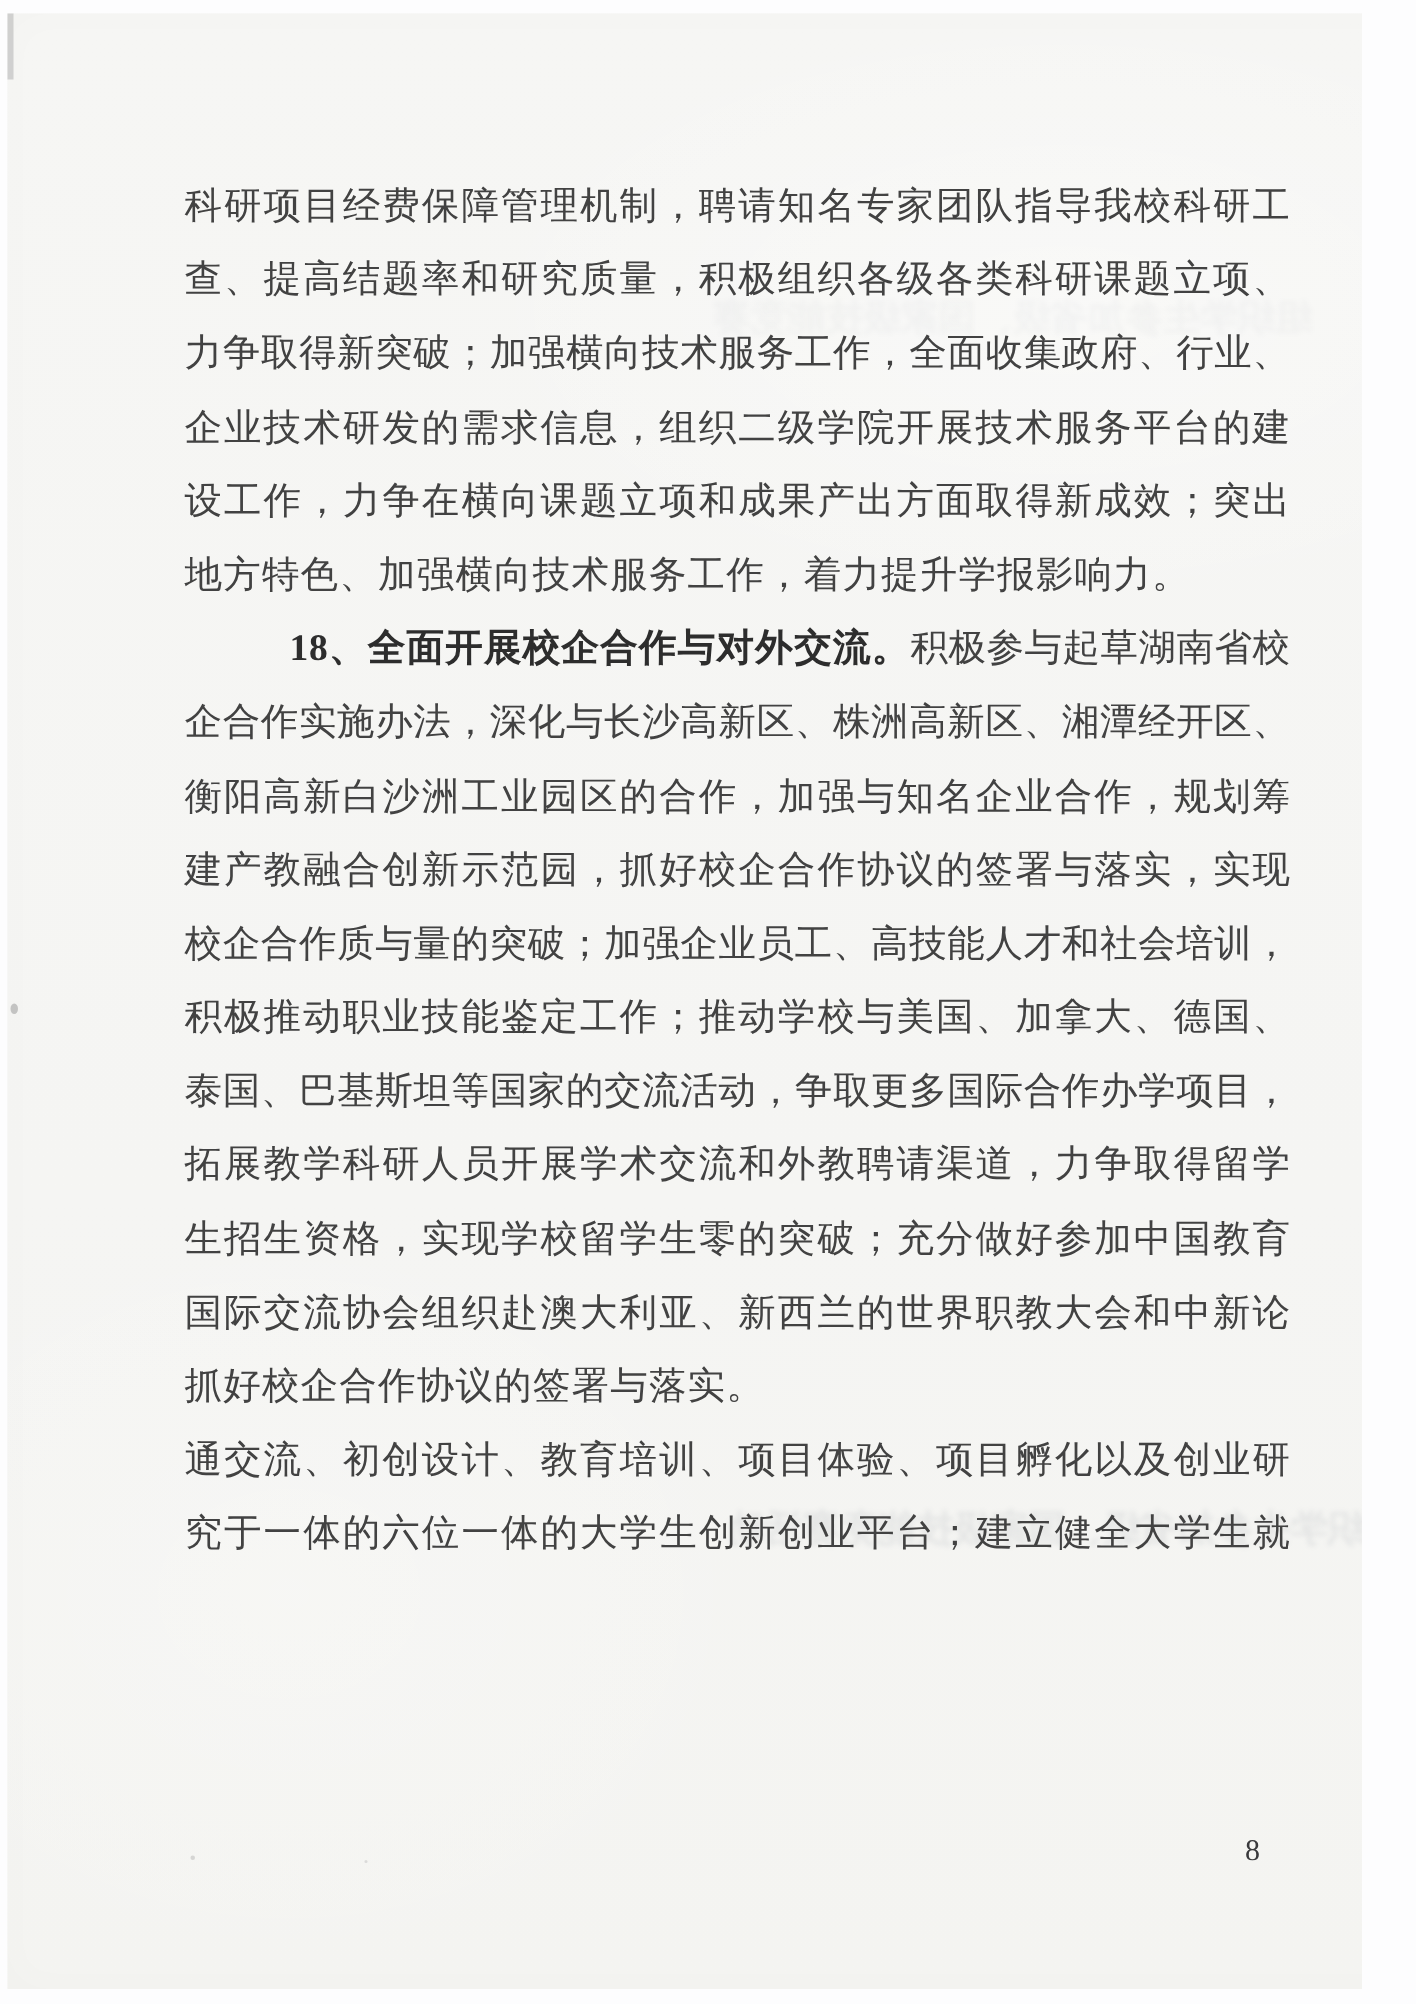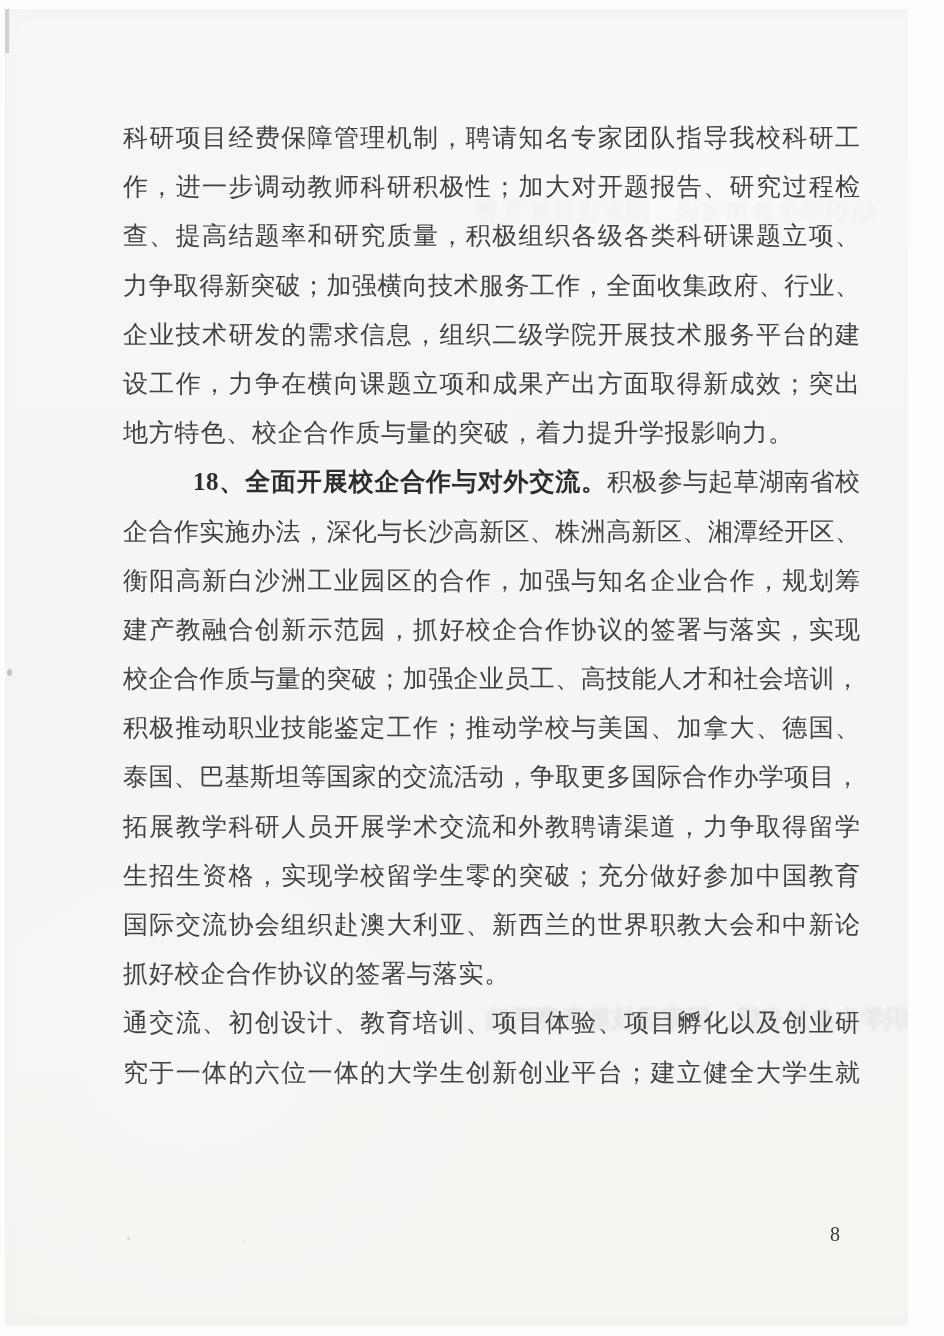--- a/index.html
+++ b/index.html
@@ -93,26 +93,25 @@
 
 <div class="scan">
   <div class="paper">
 
     <div class="bleed b2">组织学生参加省级、国家级技能竞赛活动</div>
 
     <div class="bleed b1">组织学生参加省级、国家级技能竞赛活动</div>
 
     <div class="textblock">
         <div class="line full">科研项目经费保障管理机制，聘请知名专家团队指导我校科研工</div>
-        <div class="line full">作，进一步调动教师科研积极性；加大对开题报告、研究过程检</div>
         <div class="line full">查、提高结题率和研究质量，积极组织各级各类科研课题立项、</div>
         <div class="line full">力争取得新突破；加强横向技术服务工作，全面收集政府、行业、</div>
         <div class="line full">企业技术研发的需求信息，组织二级学院开展技术服务平台的建</div>
         <div class="line full">设工作，力争在横向课题立项和成果产出方面取得新成效；突出</div>
-        <div class="line end">地方特色、校企合作质与量的突破，着力提升学报影响力。</div>
+        <div class="line end">地方特色、加强横向技术服务工作，着力提升学报影响力。</div>
         <div class="line indent"><b>18、全面开展校企合作与对外交流。</b>积极参与起草湖南省校</div>
         <div class="line full">企合作实施办法，深化与长沙高新区、株洲高新区、湘潭经开区、</div>
         <div class="line full">衡阳高新白沙洲工业园区的合作，加强与知名企业合作，规划筹</div>
         <div class="line full">建产教融合创新示范园，抓好校企合作协议的签署与落实，实现</div>
         <div class="line full">校企合作质与量的突破；加强企业员工、高技能人才和社会培训，</div>
         <div class="line full">积极推动职业技能鉴定工作；推动学校与美国、加拿大、德国、</div>
         <div class="line full">泰国、巴基斯坦等国家的交流活动，争取更多国际合作办学项目，</div>
         <div class="line full">拓展教学科研人员开展学术交流和外教聘请渠道，力争取得留学</div>
         <div class="line full">生招生资格，实现学校留学生零的突破；充分做好参加中国教育</div>
         <div class="line full">国际交流协会组织赴澳大利亚、新西兰的世界职教大会和中新论</div>

